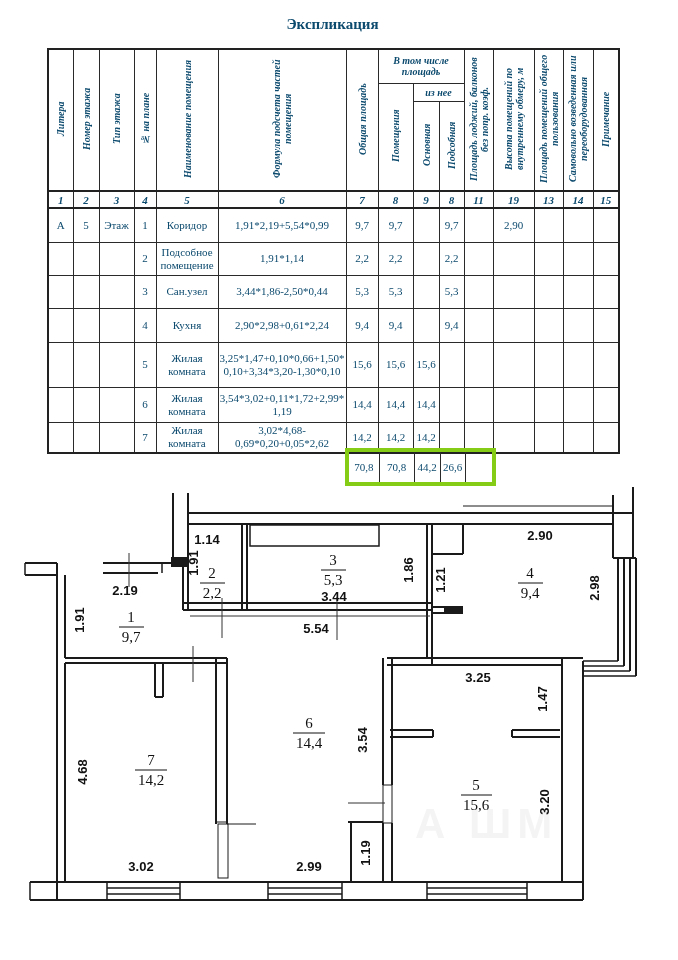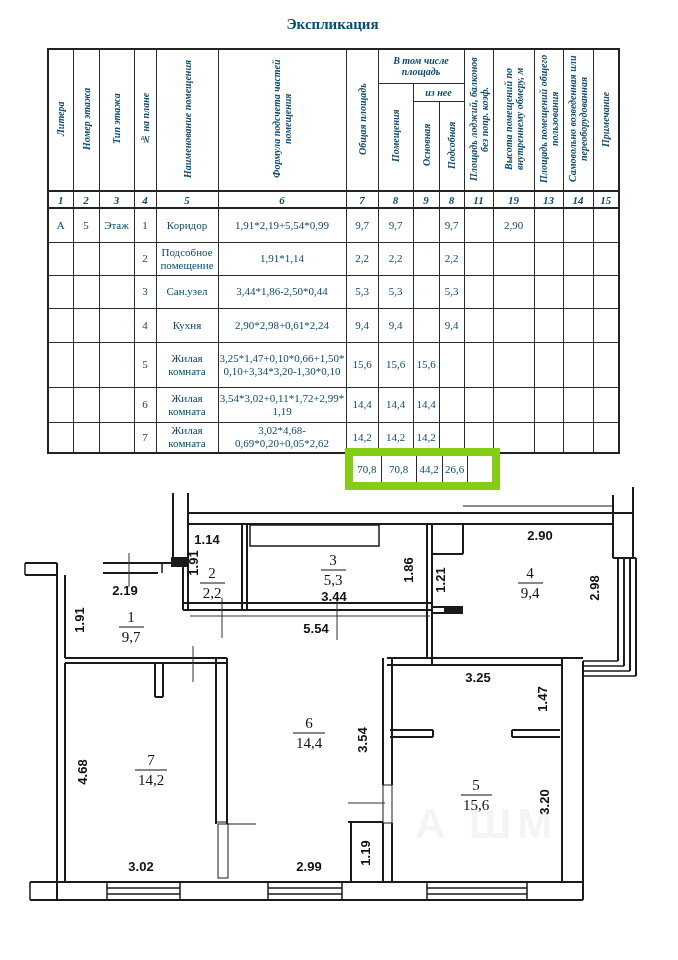--- a/index.html
+++ b/index.html
@@ -23,21 +23,21 @@
   th.bl2{border-left:2px solid #222;}
   th.br2{border-right:2px solid #222;}
   tr.nums th{font-size:11px;height:15px;border-top:2px solid #222;border-bottom:2px solid #222;}
   table.main td{font-size:11px;line-height:1.18;font-family:"Liberation Serif",serif;
       overflow-wrap:anywhere;}
   tbody tr:nth-child(1){height:34px;} tbody tr:nth-child(2){height:33px;}
   tbody tr:nth-child(3){height:33px;} tbody tr:nth-child(4){height:34px;}
   tbody tr:nth-child(5){height:45px;} tbody tr:nth-child(6){height:35px;}
   tbody tr:nth-child(7){height:31px;}
   table.totals{position:absolute;left:345px;top:448px;border-collapse:collapse;table-layout:fixed;
-      border:8px solid #84cc16;}
+      border:4px solid #84cc16;}
   table.totals td{border:1px solid #2a2a2a;font-size:11px;text-align:center;height:21px;
       font-family:"Liberation Serif",serif;}
   .plan{position:absolute;left:0;top:480px;}
   .dim{font-family:"Liberation Sans",sans-serif;font-weight:bold;font-size:13px;fill:#111;}
   .rlab{font-family:"Liberation Serif",serif;font-size:15px;fill:#111;}
   .wm{font-family:"Liberation Sans",sans-serif;font-weight:bold;font-size:42px;fill:#9a9a9a;opacity:0.10;letter-spacing:6px;}
 </style>
 </head>
 <body>
 

